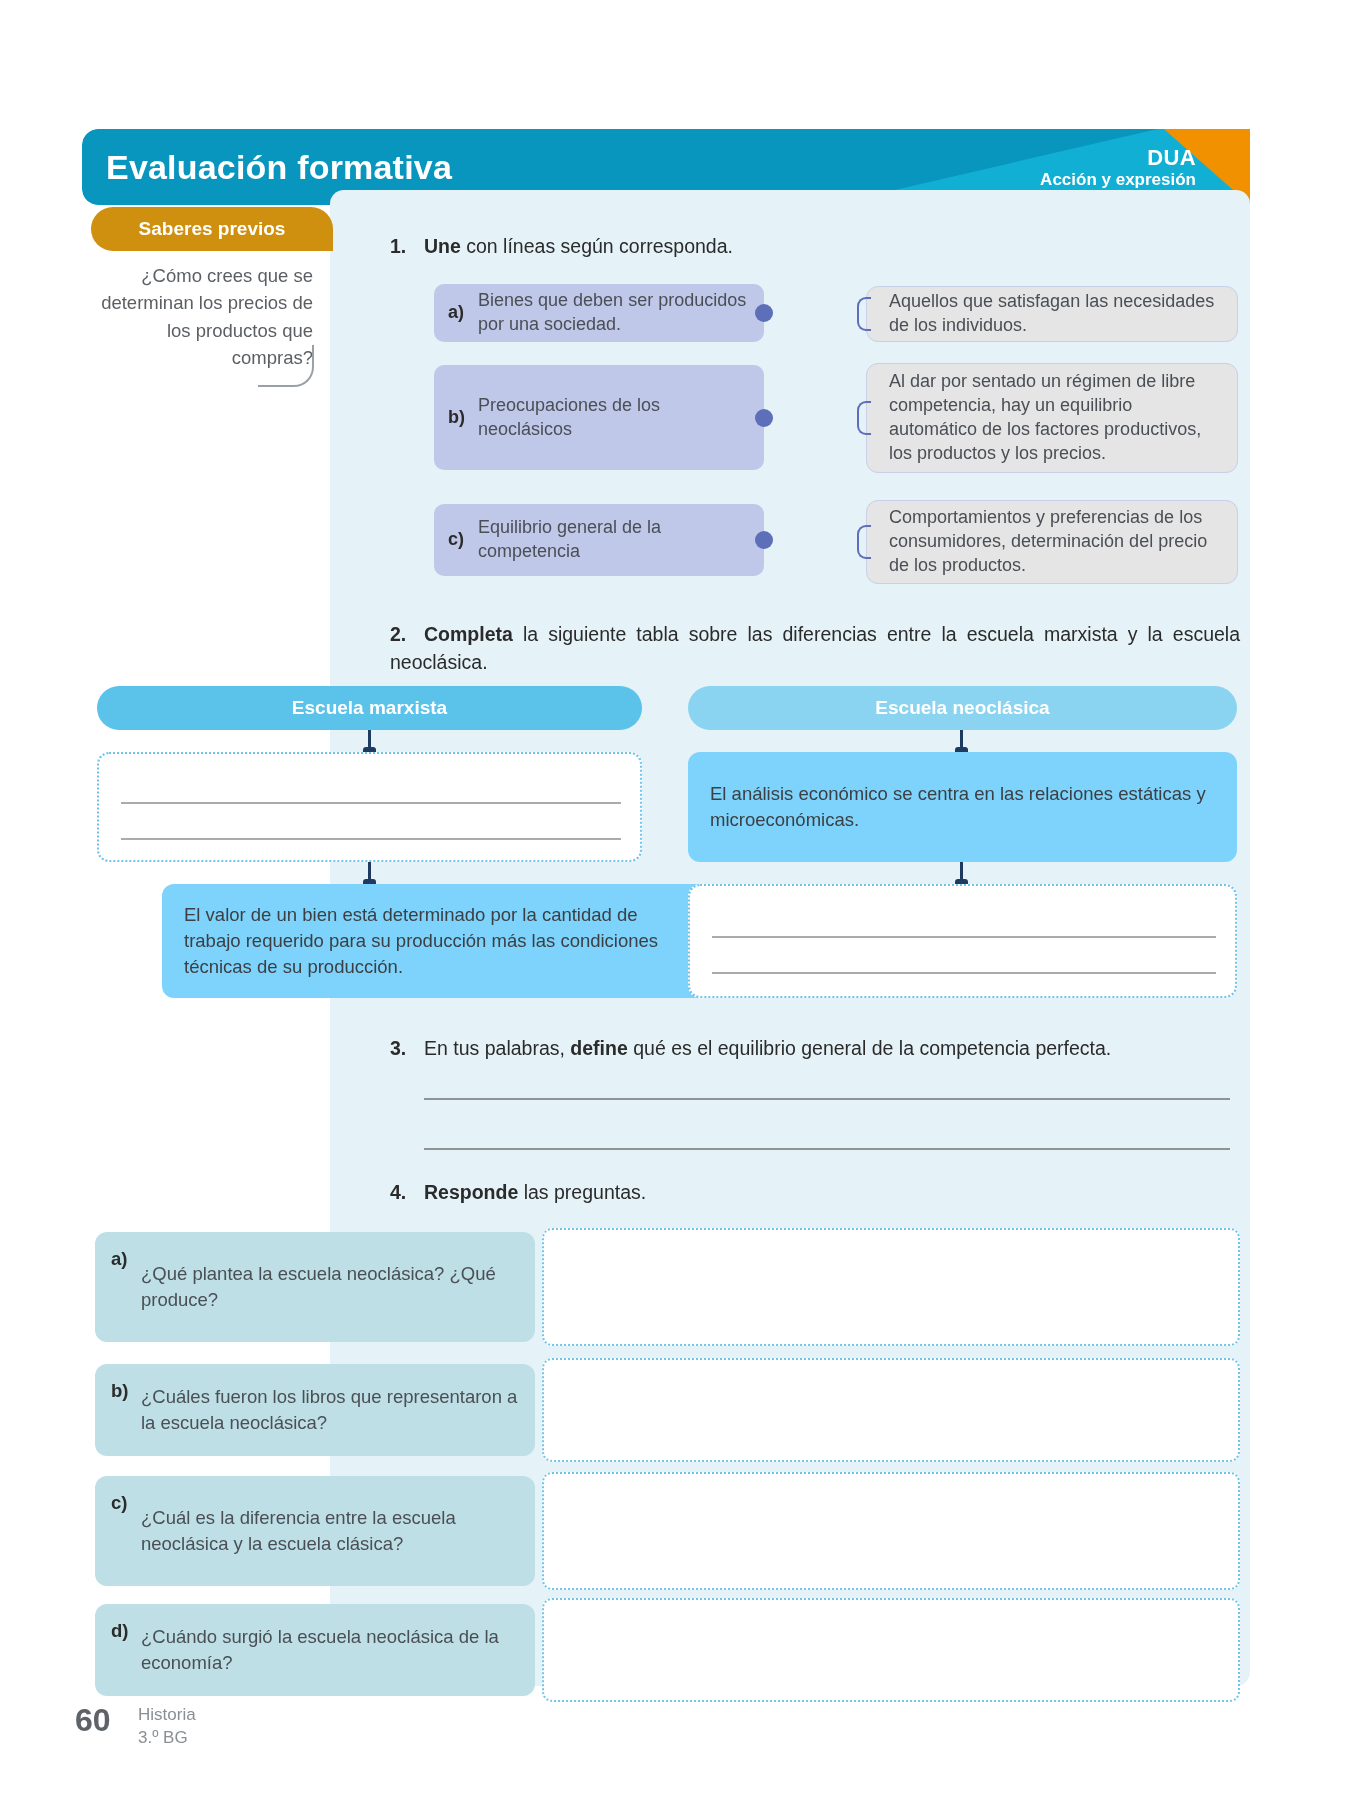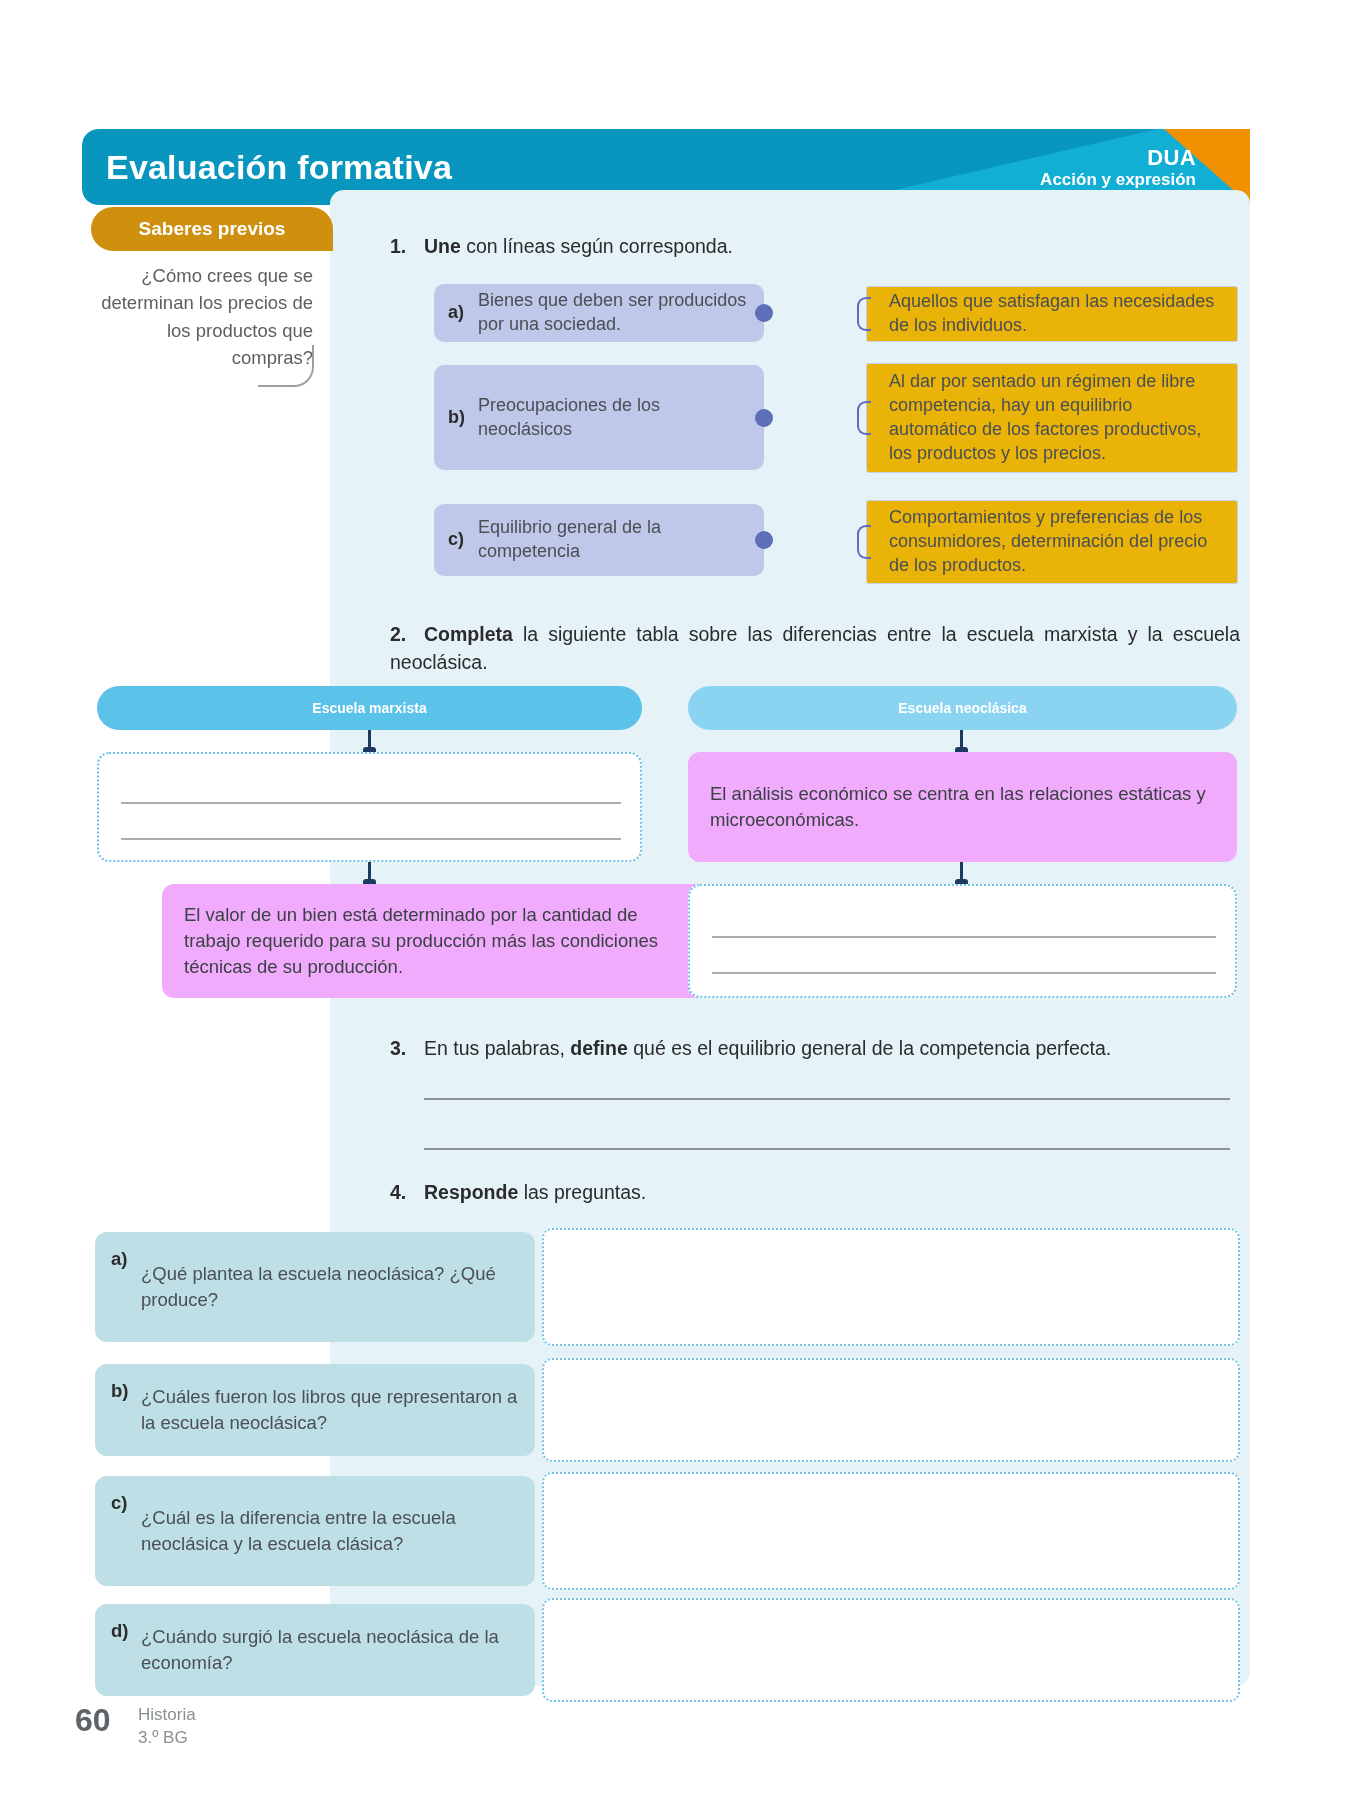--- a/index.html
+++ b/index.html
@@ -95,53 +95,53 @@
     color: #4A4F55; font-size: 18px; line-height: 1.33;
   }
   .match-left .lbl { font-weight: 700; color: #2B2B2B; width: 30px; flex: none; }
   .match-knob {
     position: absolute; right: -9px; top: 50%; transform: translateY(-50%);
     width: 18px; height: 18px; border-radius: 50%;
     background: #5C6FB8;
   }
   .match-right {
     position: absolute;
-    background: #eab308;
+    background: #e5e5e5;
     border: 1.5px solid #C8CFE6;
-    border-radius: 3px;
+    border-radius: 12px;
     padding: 10px 16px 10px 22px;
     color: #4A4F55; font-size: 18px; line-height: 1.33;
     display: flex; align-items: center;
   }
   .brace {
     position: absolute; left: -10px; top: 50%; transform: translateY(-50%);
     width: 14px; height: 34px;
     border: 2.5px solid #5C6FB8;
     border-right: none;
     border-radius: 9px 0 0 9px;
   }
 
   
   .pill-header {
     position: absolute; height: 44px;
     border-radius: 22px;
     display: flex; align-items: center; justify-content: center;
-    color: #ffffff; font-size: 14px; font-weight: 700;
+    color: #ffffff; font-size: 19px; font-weight: 700;
   }
   .connector {
     position: absolute; width: 3px; background: #1F3A5F;
   }
   .connector::after {
     content: ""; position: absolute; bottom: -1px; left: -5px;
     width: 13px; height: 6px; background: #1F3A5F;
     border-radius: 3px 3px 1px 1px;
   }
   .filled-box {
     position: absolute;
-    background: #f0abfc;
+    background: #7dd3fc;
     border-radius: 12px;
     padding: 18px 22px;
     color: #3C4044; font-size: 18.5px; line-height: 1.42;
     display: flex; align-items: center;
   }
   .empty-box {
     position: absolute;
     background: #ffffff;
     border: 2.5px dotted #6FC4E8;
     border-radius: 12px;

